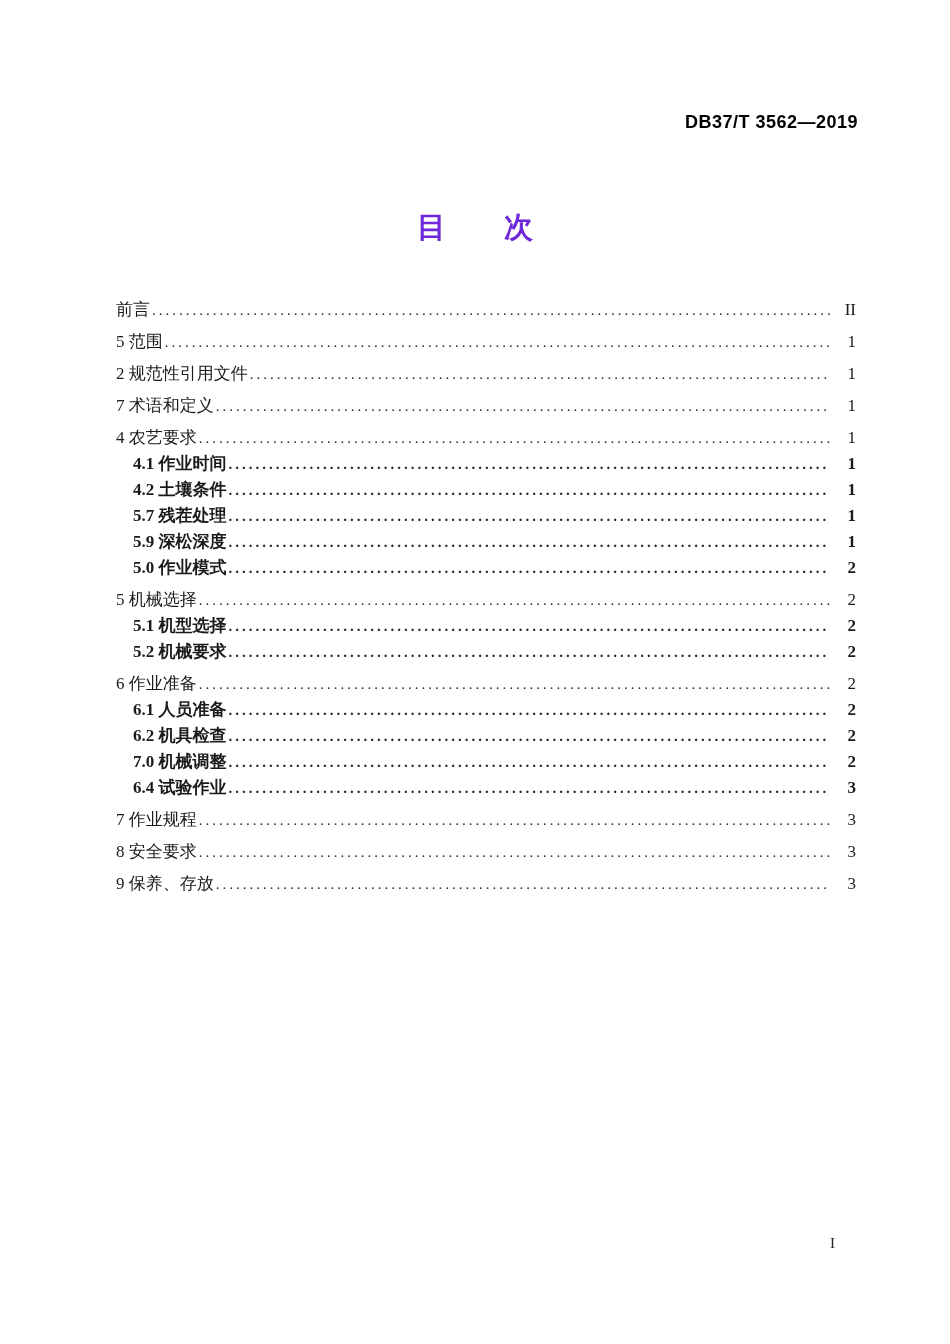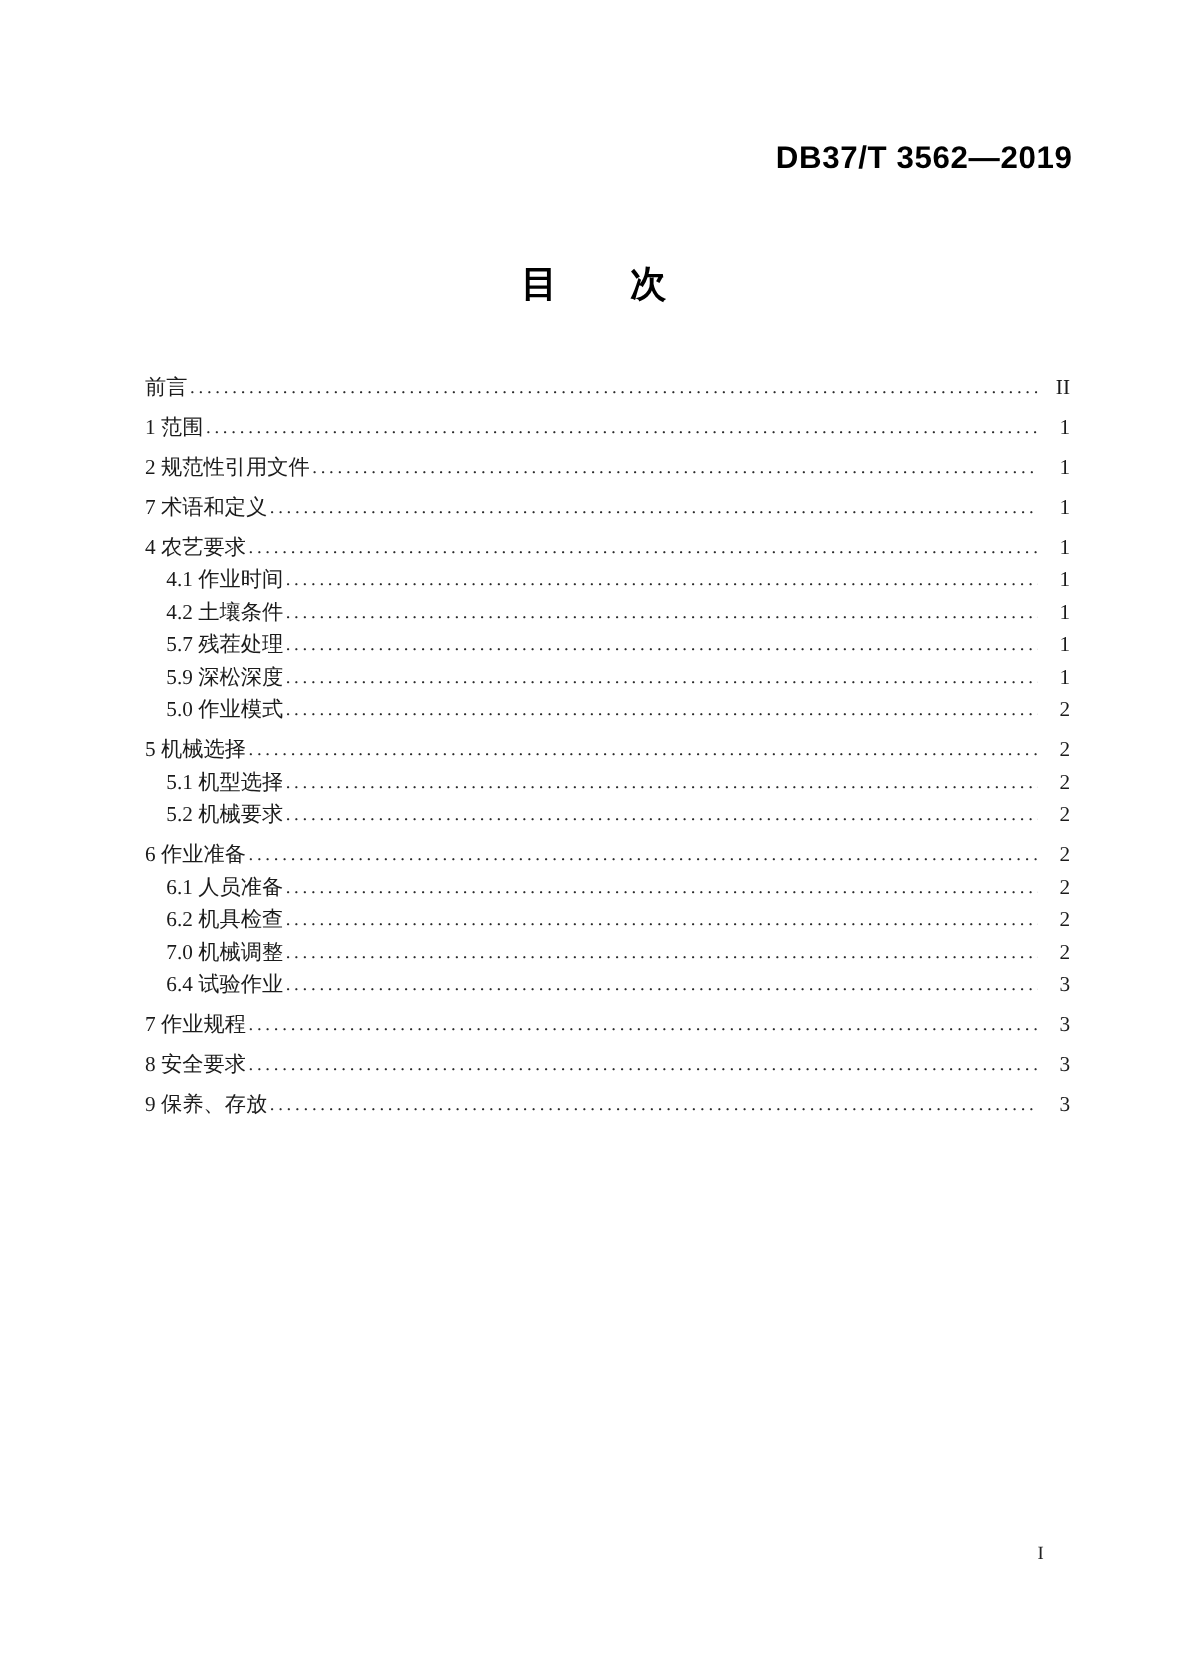--- a/index.html
+++ b/index.html
@@ -12,50 +12,50 @@
     font-family: "Liberation Serif", serif;
     color: #1b1b1b;
     overflow: hidden;
   }
   .doc-header {
     position: absolute;
     top: 112px;
     right: 92px;
     font-family: "Liberation Sans", sans-serif;
     font-weight: 700;
-    font-size: 25px;
+    font-size: 18px;
     color: #000000;
     letter-spacing: 0.5px;
   }
   .toc-title {
     position: absolute;
     top: 208px;
     left: 0;
     width: 100%;
     text-align: center;
     font-size: 29px;
     font-weight: 700;
-    color: #000000;
+    color: #6d28d9;
   }
   .toc {
     position: absolute;
     top: 297px;
     left: 116px;
     width: 740px;
   }
   .toc-row {
     display: flex;
     align-items: flex-end;
     line-height: 26px;
     font-size: 17px;
     color: #1b1b1b;
   }
   .toc-row.level-1 { margin-top: 6px; }
   .toc-row.level-1:first-child { margin-top: 0; }
-  .toc-row.level-2 { padding-left: 17px; }
+  .toc-row.level-2 { padding-left: 17px; font-weight: bold; }
   .toc-label { white-space: nowrap; }
   .toc-dots {
     flex: 1;
     overflow: hidden;
     white-space: nowrap;
     font-size: 15px;
     letter-spacing: 3px;
     margin: 0 2px;
     color: #2a2a2a;
   }
@@ -81,21 +81,21 @@
   <div class="toc-title">目　　次</div>
 
   <div class="toc" id="toc">
   <div class="toc-row level-1">
     <span class="toc-label">前言</span>
     <span class="toc-dots">............................................................................................................................................................................................................................</span>
     <span class="toc-page">II</span>
   </div>
 
   <div class="toc-row level-1">
-    <span class="toc-label">1 范围</span>
+    <span class="toc-label">5 范围</span>
     <span class="toc-dots">............................................................................................................................................................................................................................</span>
     <span class="toc-page">1</span>
   </div>
 
   <div class="toc-row level-1">
     <span class="toc-label">2 规范性引用文件</span>
     <span class="toc-dots">............................................................................................................................................................................................................................</span>
     <span class="toc-page">1</span>
   </div>
 

